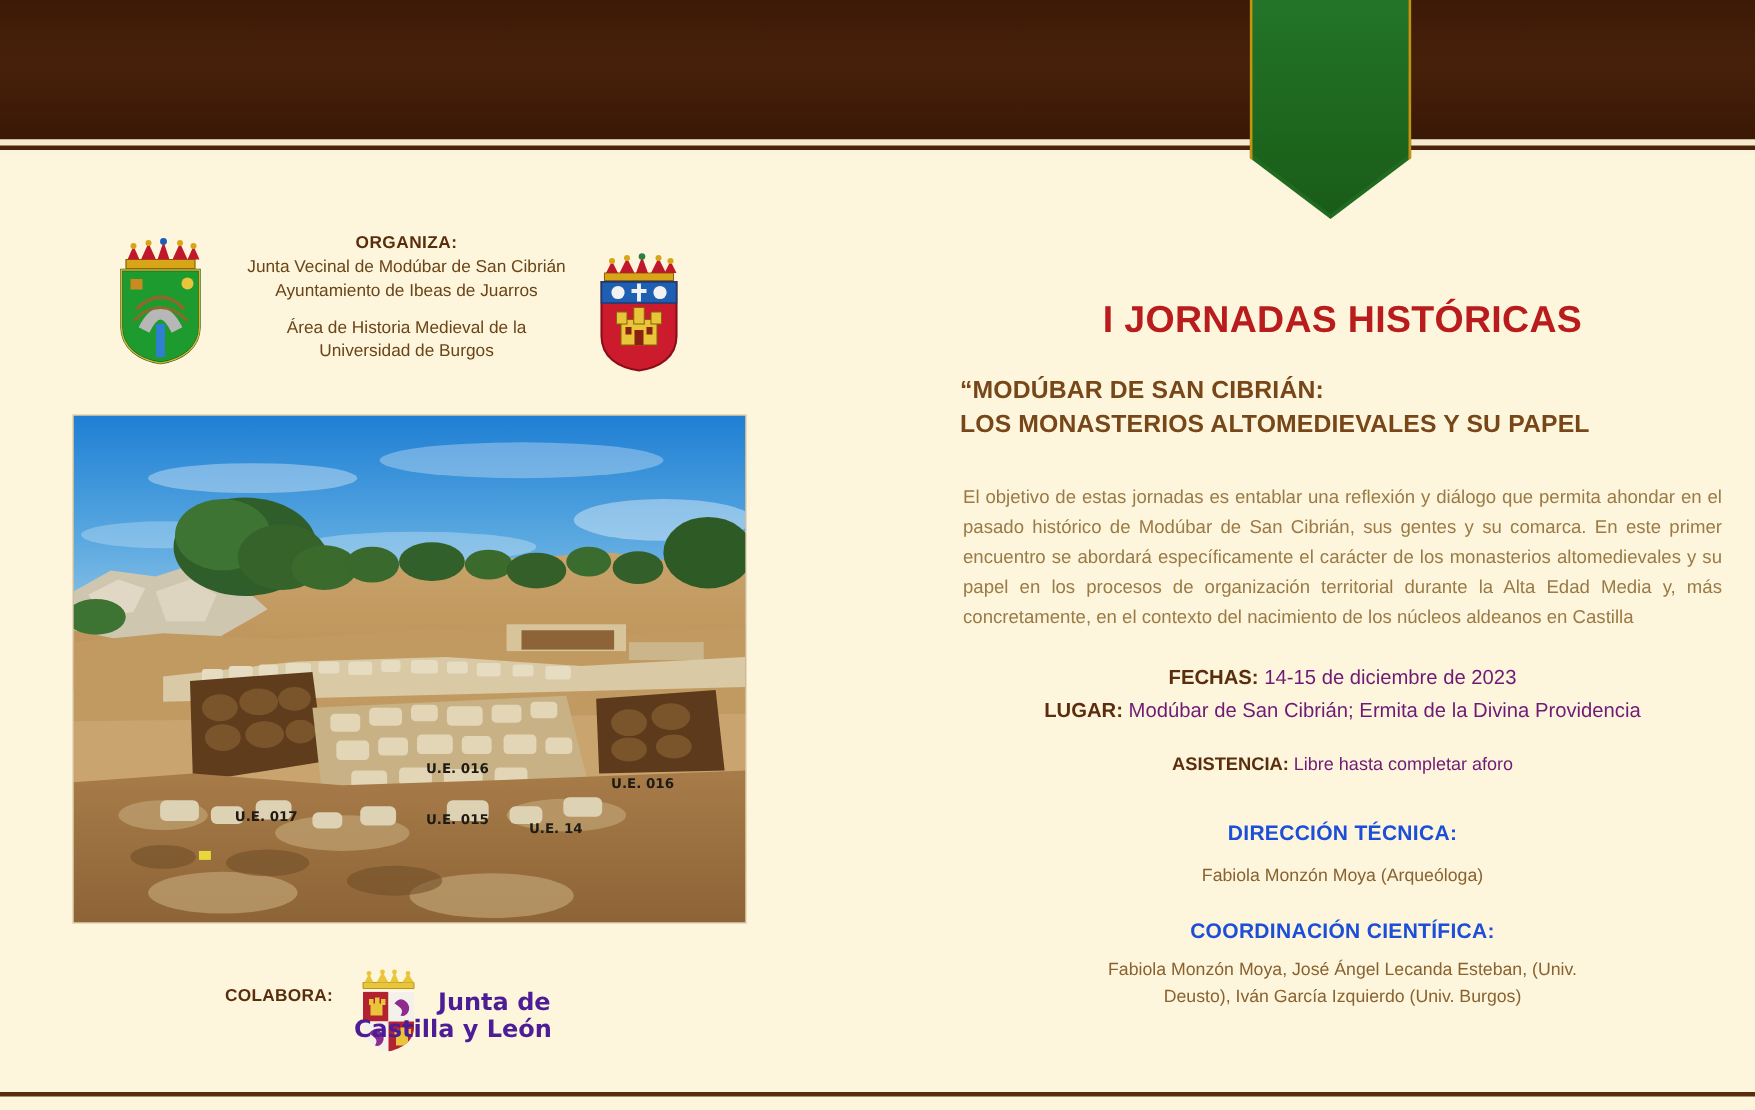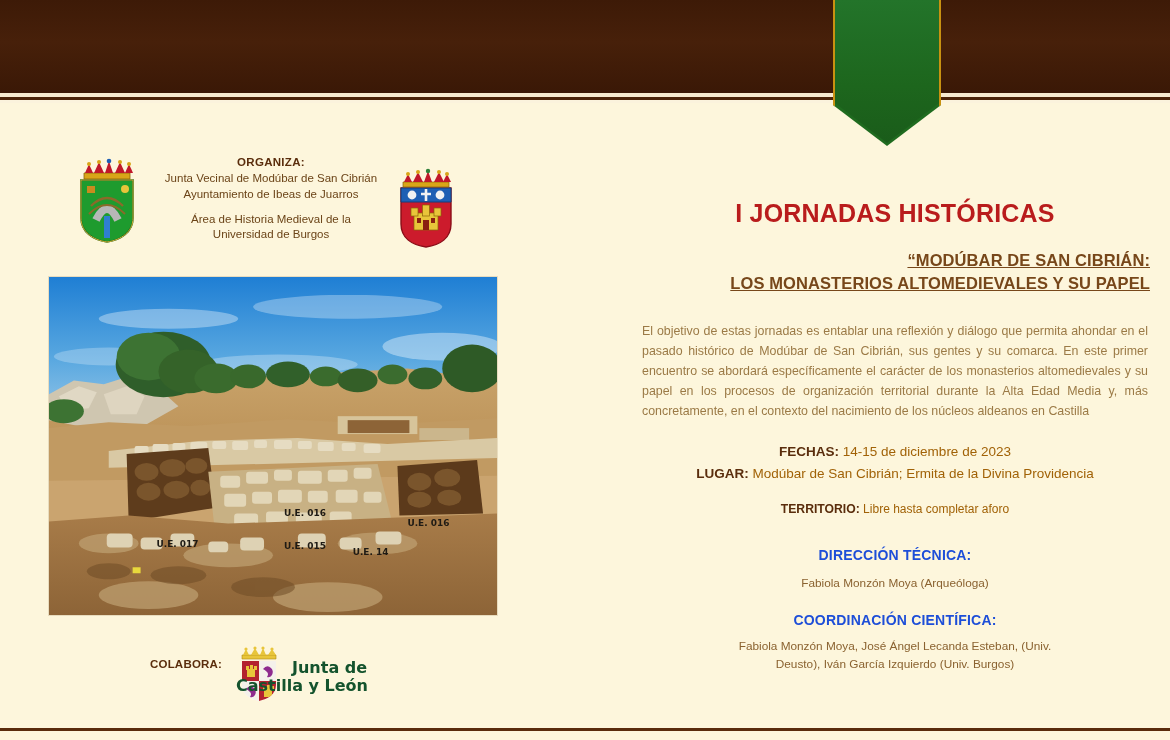--- a/index.html
+++ b/index.html
@@ -94,48 +94,48 @@
     position:absolute;left:0;top:13px;font-size:11.5px;font-weight:bold;
     color:#5a2d0c;letter-spacing:.2px;
   }
   .jcyl{
     position:absolute;left:84px;top:0px;width:215px;height:64px;
   }
   .jcyl-shield{position:absolute;left:0;top:0;width:50px;height:58px;}
   .jcyl-text{
     position:absolute;left:54px;top:14px;width:160px;
     font-family:"DejaVu Sans", sans-serif;
-    color:#14532d;font-weight:bold;line-height:1.12;
+    color:#4c1d95;font-weight:bold;line-height:1.12;
   }
   .jcyl-l1{font-size:16px;margin-left:4px;}
   .jcyl-l2{font-size:16px;margin-left:-52px;}
 
   
   .right-col{position:absolute;left:640px;top:103px;width:510px;}
 
   .h1{
     margin-top:96px;
     text-align:center;font-size:25px;font-weight:bold;color:#b91c1c;
     letter-spacing:.2px;
   }
   .h2{
-    margin-top:21px;text-align:right;font-size:16.5px;font-weight:bold;
-    color:#77471a;line-height:1.42;letter-spacing:.1px;text-decoration:underline;
+    margin-top:21px;text-align:left;font-size:16.5px;font-weight:bold;
+    color:#77471a;line-height:1.42;letter-spacing:.1px;
   }
   .para{
     margin-top:25px;
     text-align:justify;font-size:12.4px;color:#9b7a46;
     line-height:1.62;
     padding:0 2px;
   }
   .details{
     margin-top:20px;text-align:center;color:#77471a;line-height:1.58;
   }
   .d-strong{font-weight:bold;font-size:13.5px;color:#5a2d0c;}
-  .d-reg{font-size:13.5px;color:#a16207;text-align:center;}
+  .d-reg{font-size:13.5px;color:#701a75;text-align:center;}
   .d-line{font-size:13.5px;}
   .asist{margin-top:16px;font-size:12.2px;}
   .asist .d-strong{font-size:12.2px;}
   .asist .d-reg{font-size:12px;}
 
   .credits{margin-top:25px;text-align:center;line-height:1.6;}
   .c-title{font-size:14px;font-weight:bold;color:#1d4ed8;letter-spacing:.2px;}
   .c-name{font-size:11.8px;color:#8a6230;margin-top:7px;}
   .c-gap{height:16px;}
   .c-names2{font-size:11.8px;color:#8a6230;margin-top:6px;line-height:1.55;}
@@ -432,21 +432,21 @@
     <div class="para">El objetivo de estas jornadas es entablar una reflexión y diálogo que permita ahondar en el pasado histórico de Modúbar de San Cibrián, sus gentes y su comarca. En este primer encuentro se abordará específicamente el carácter de los monasterios altomedievales y su papel en los procesos de organización territorial durante la Alta Edad Media y, más concretamente, en el contexto del nacimiento de los núcleos aldeanos en Castilla</div>
 
     <div class="details">
       <div class="d-line">
         <span class="d-strong">FECHAS:</span><span class="d-reg"> 14-15 de diciembre de 2023</span>
       </div>
       <div class="d-line">
         <span class="d-strong">LUGAR:</span><span class="d-reg"> Modúbar de San Cibrián; Ermita de la Divina Providencia</span>
       </div>
       <div class="asist">
-        <span class="d-strong">TERRITORIO:</span><span class="d-reg"> Libre hasta completar aforo</span>
+        <span class="d-strong">ASISTENCIA:</span><span class="d-reg"> Libre hasta completar aforo</span>
       </div>
     </div>
 
     <div class="credits">
       <div class="c-title">DIRECCIÓN TÉCNICA:</div>
       <div class="c-name">Fabiola Monzón Moya (Arqueóloga)</div>
       <div class="c-gap"></div>
       <div class="c-title">COORDINACIÓN CIENTÍFICA:</div>
       <div class="c-names2">Fabiola Monzón Moya, José Ángel Lecanda Esteban, (Univ.</div>
       <div class="c-names2" style="margin-top:0">Deusto),  Iván García Izquierdo (Univ. Burgos)</div>

